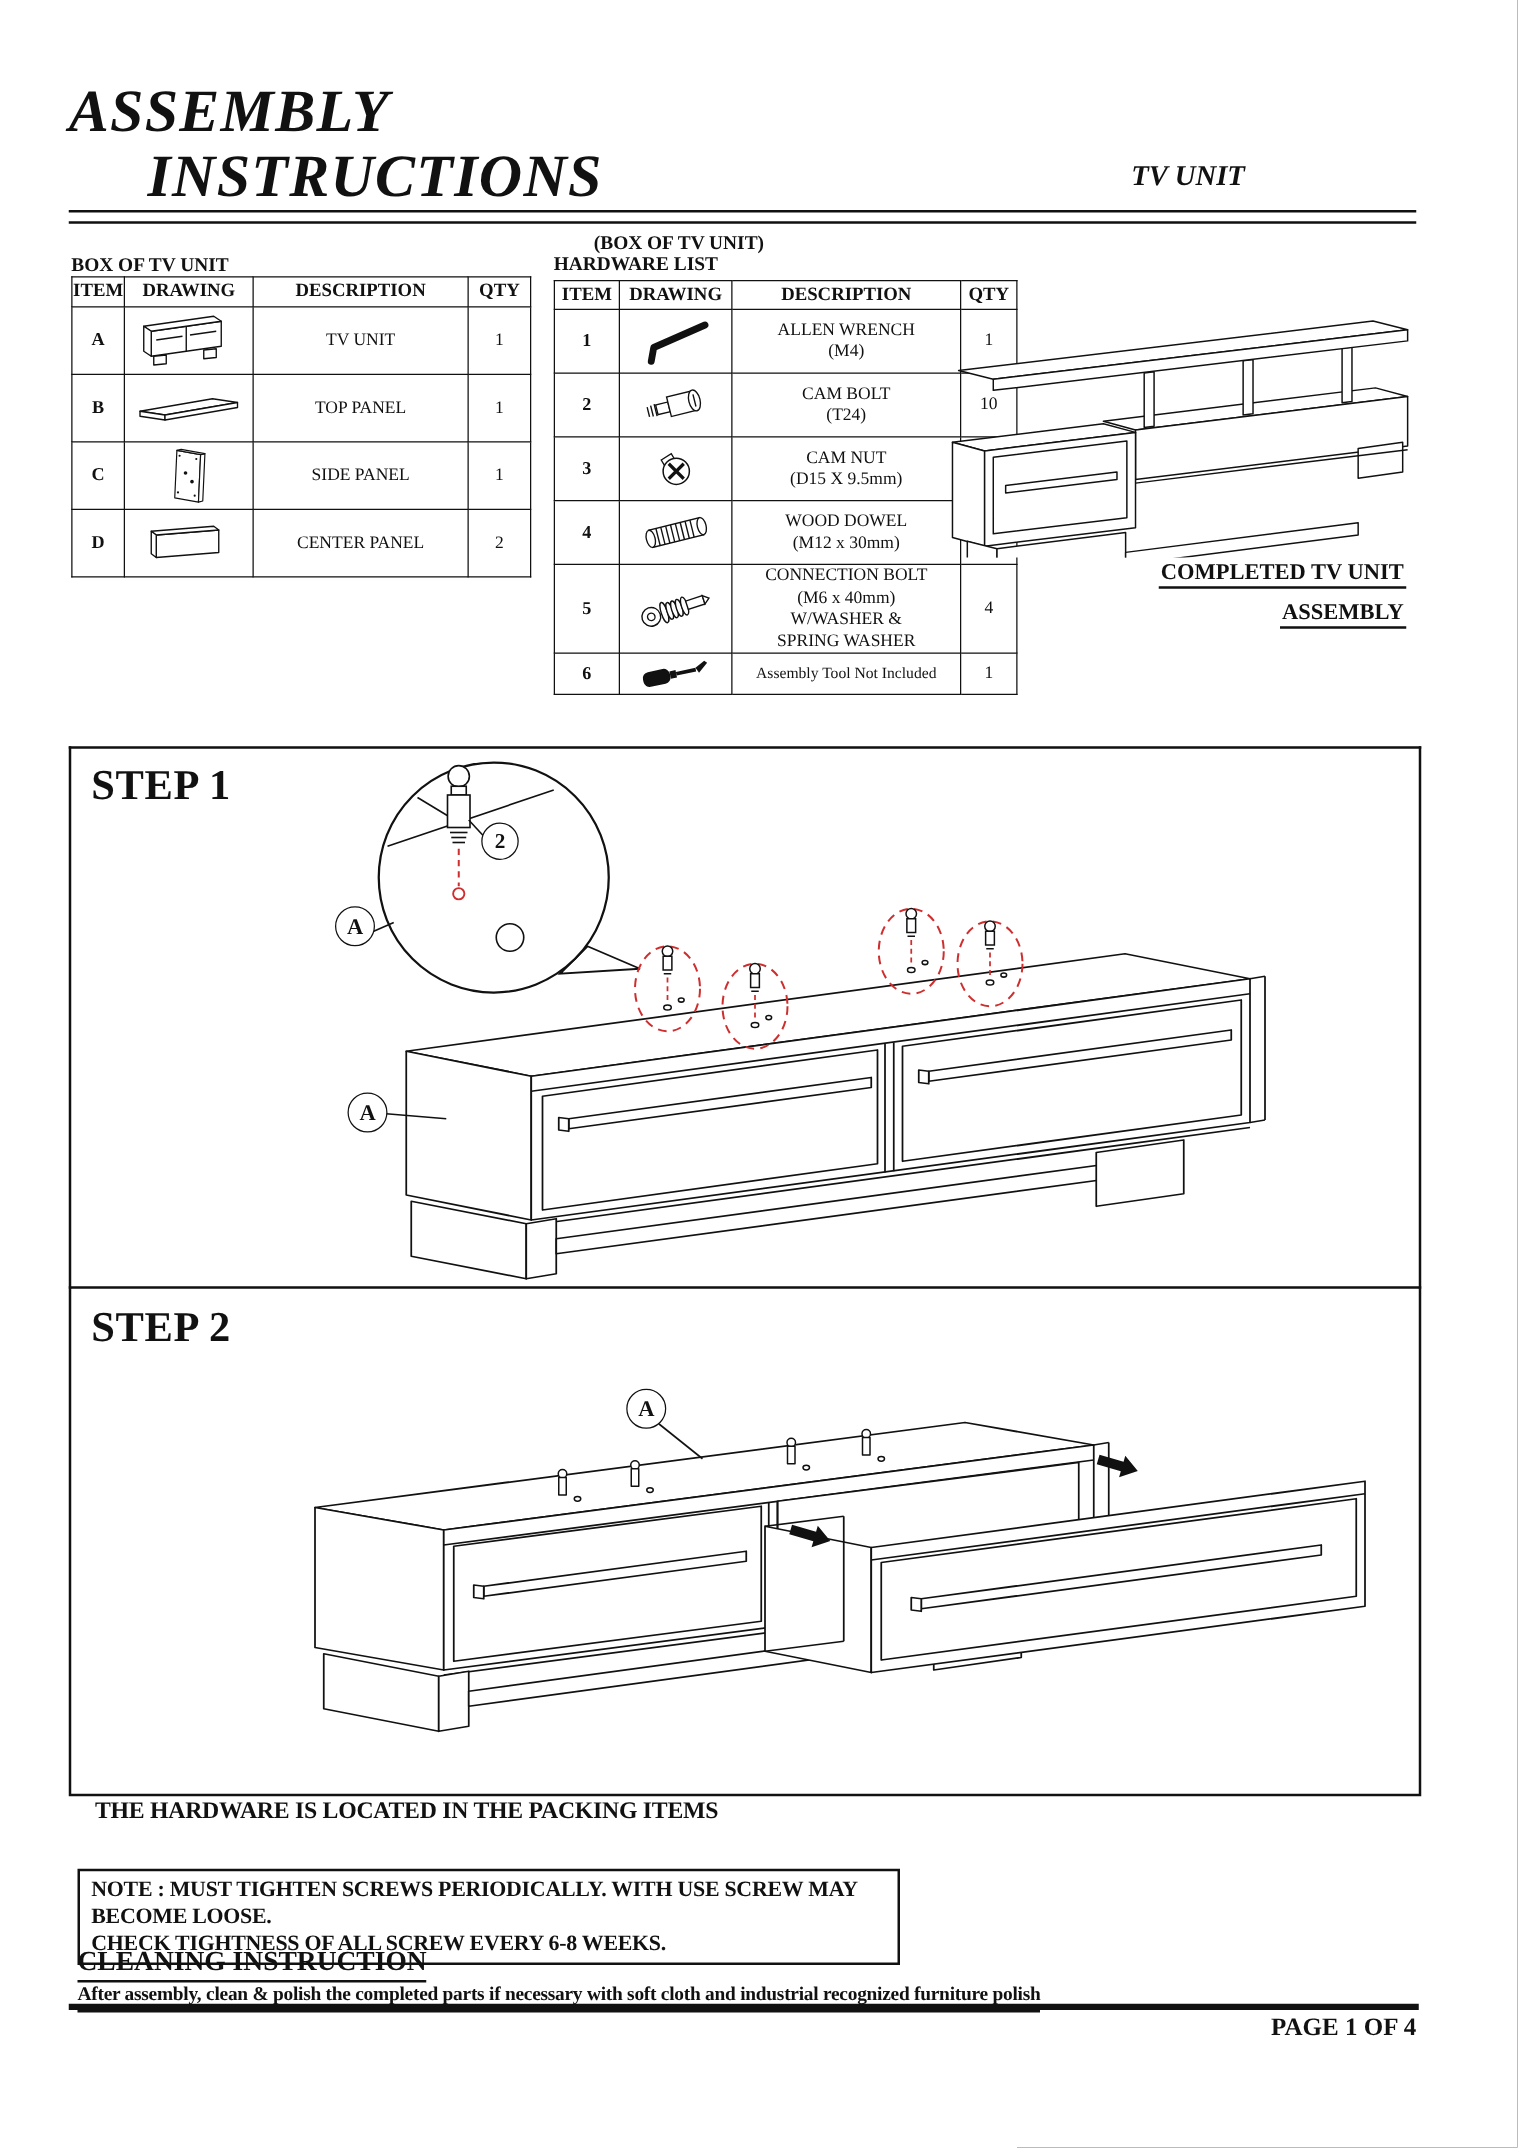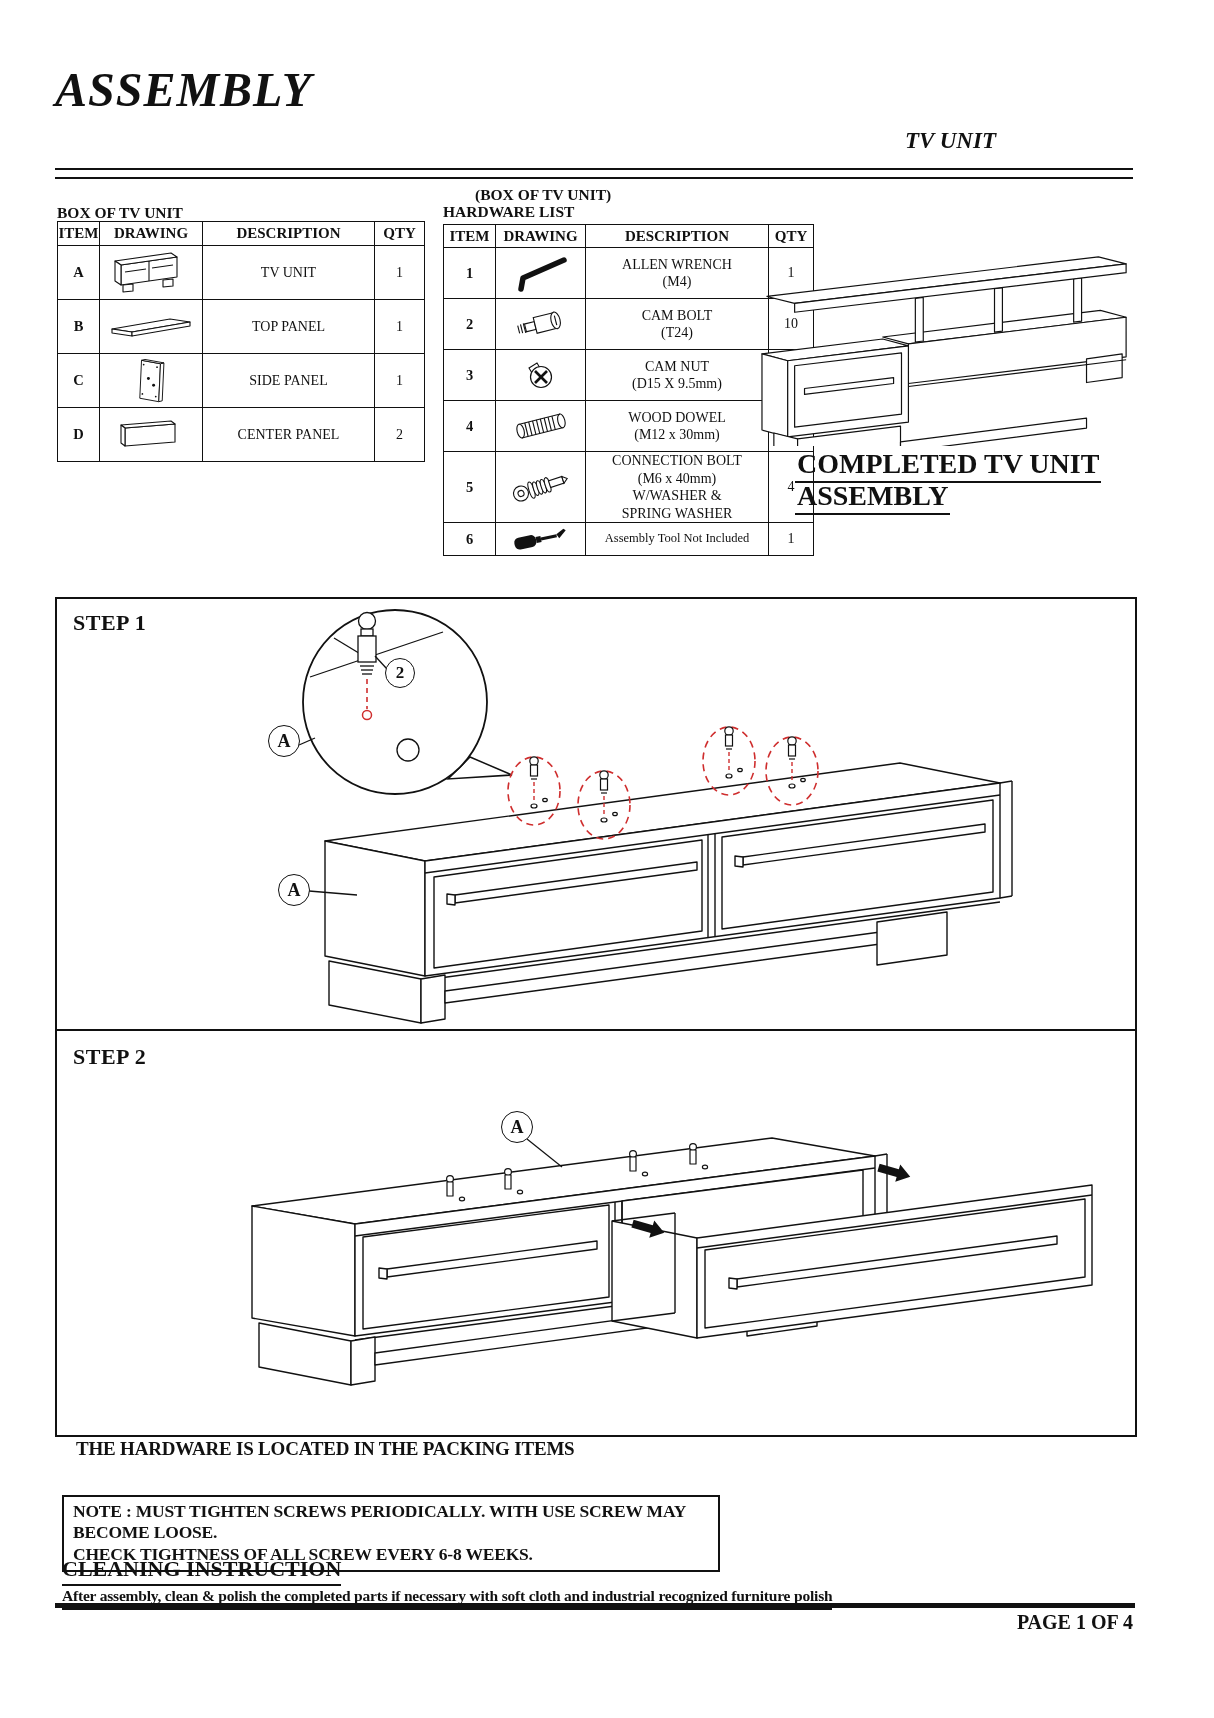--- a/index.html
+++ b/index.html
@@ -25,26 +25,26 @@
   .box-tbl{left:57px;top:221px;}
   .box-tbl col.c1{width:42px;} .box-tbl col.c2{width:103px;} .box-tbl col.c3{width:172px;} .box-tbl col.c4{width:50px;}
   .box-tbl tr.hd{height:24px;} .box-tbl tr.r{height:54px;}
   
   .hw-tbl{left:443px;top:224px;}
   .hw-tbl col.c1{width:52px;} .hw-tbl col.c2{width:90px;} .hw-tbl col.c3{width:183px;} .hw-tbl col.c4{width:45px;}
   .hw-tbl tr.hd{height:23px;}
   .hw-tbl tr.h51{height:51px;} .hw-tbl tr.h69{height:69px;} .hw-tbl tr.h33{height:33px;}
   .hw-tbl tr.h33 td.dsc{font-size:12.5px;}
   
-  .completed-cap{left:795px;top:447px;width:330px;text-align:left;font-size:28px;font-weight:700;line-height:1.18;}
+  .completed-cap{left:795px;top:447px;width:330px;text-align:right;font-size:18px;font-weight:700;line-height:1.18;}
   .completed-cap .ul{border-bottom:2.5px solid #111;padding:0 2px 1px 2px;display:inline-block;}
   
   .step1-box{left:55px;top:597px;width:1078px;height:432px;border:2.2px solid #111;border-bottom:none;}
   .step2-box{left:55px;top:1029px;width:1078px;height:404px;border:2.2px solid #111;}
-  .step-label{font-size:22px;font-weight:700;letter-spacing:0.5px;}
+  .step-label{font-size:34px;font-weight:700;letter-spacing:0.5px;}
   .s1-label{left:73px;top:610px;}
   .s2-label{left:73px;top:1044px;}
   .step-svg{position:absolute;left:0;top:0;}
   .callout{position:absolute;border:1.7px solid #111;border-radius:50%;background:#fff;
            display:flex;align-items:center;justify-content:center;font-weight:700;font-size:18px;}
   .co30{width:30px;height:30px;} .co28{width:28px;height:28px;font-size:17px;}
   .co-a1{left:268px;top:725px;} .co-2{left:385px;top:658px;}
   .co-a2{left:278px;top:874px;} .co-a3{left:501px;top:1111px;}
   
   .cond{letter-spacing:-0.2px;}
@@ -57,20 +57,21 @@
   .clean-text{left:62px;top:1587px;font-size:15.5px;font-weight:700;border-bottom:2px solid #111;padding-bottom:3px;}
   .thick-line{left:55px;top:1603px;width:1080px;height:4.5px;background:#111;}
   .page-label{right:81px;top:1611px;font-size:20px;font-weight:700;}
 </style>
 </head>
 <body>
 
 <div class="page">
 
   <div class="abs title1">ASSEMBLY</div>
+  <div class="abs title2">INSTRUCTIONS</div>
   <div class="abs product">TV UNIT</div>
   <div class="abs double-rule"></div>
 
   <div class="abs tbl-title" style="left:57px;top:204px;">BOX OF TV UNIT</div>
   <table class="parts abs box-tbl">
     <colgroup>
         <col class="c1">
         <col class="c2">
         <col class="c3">
         <col class="c4">

